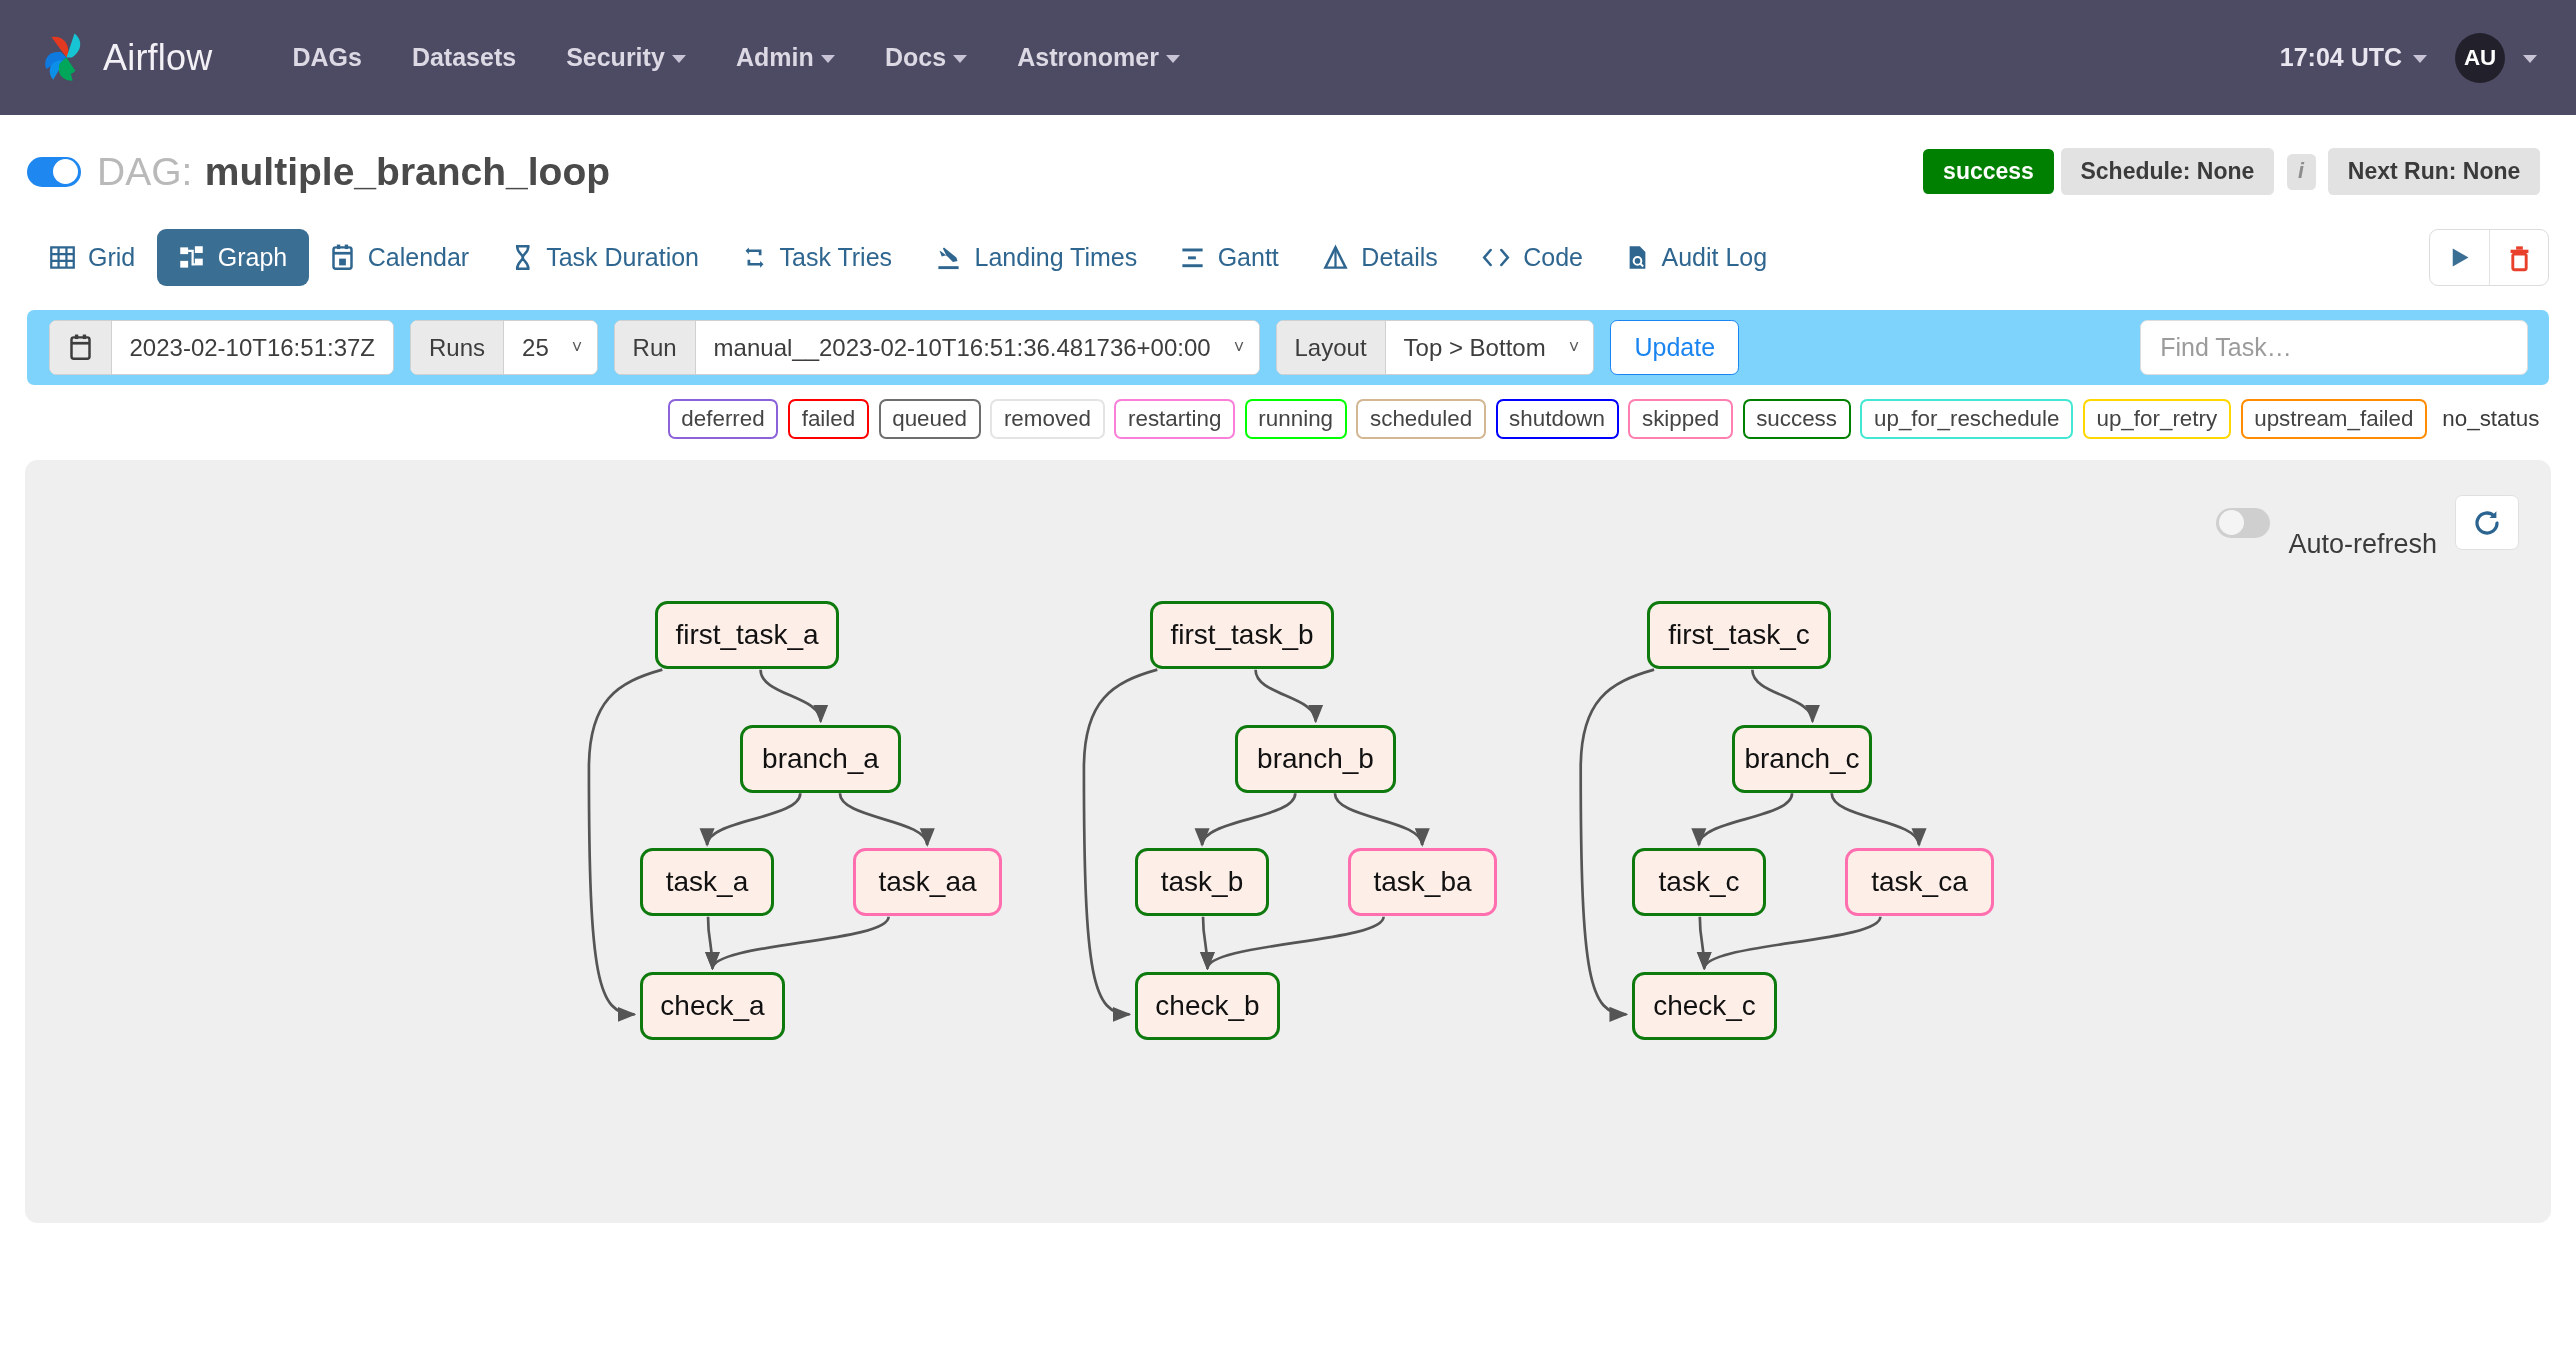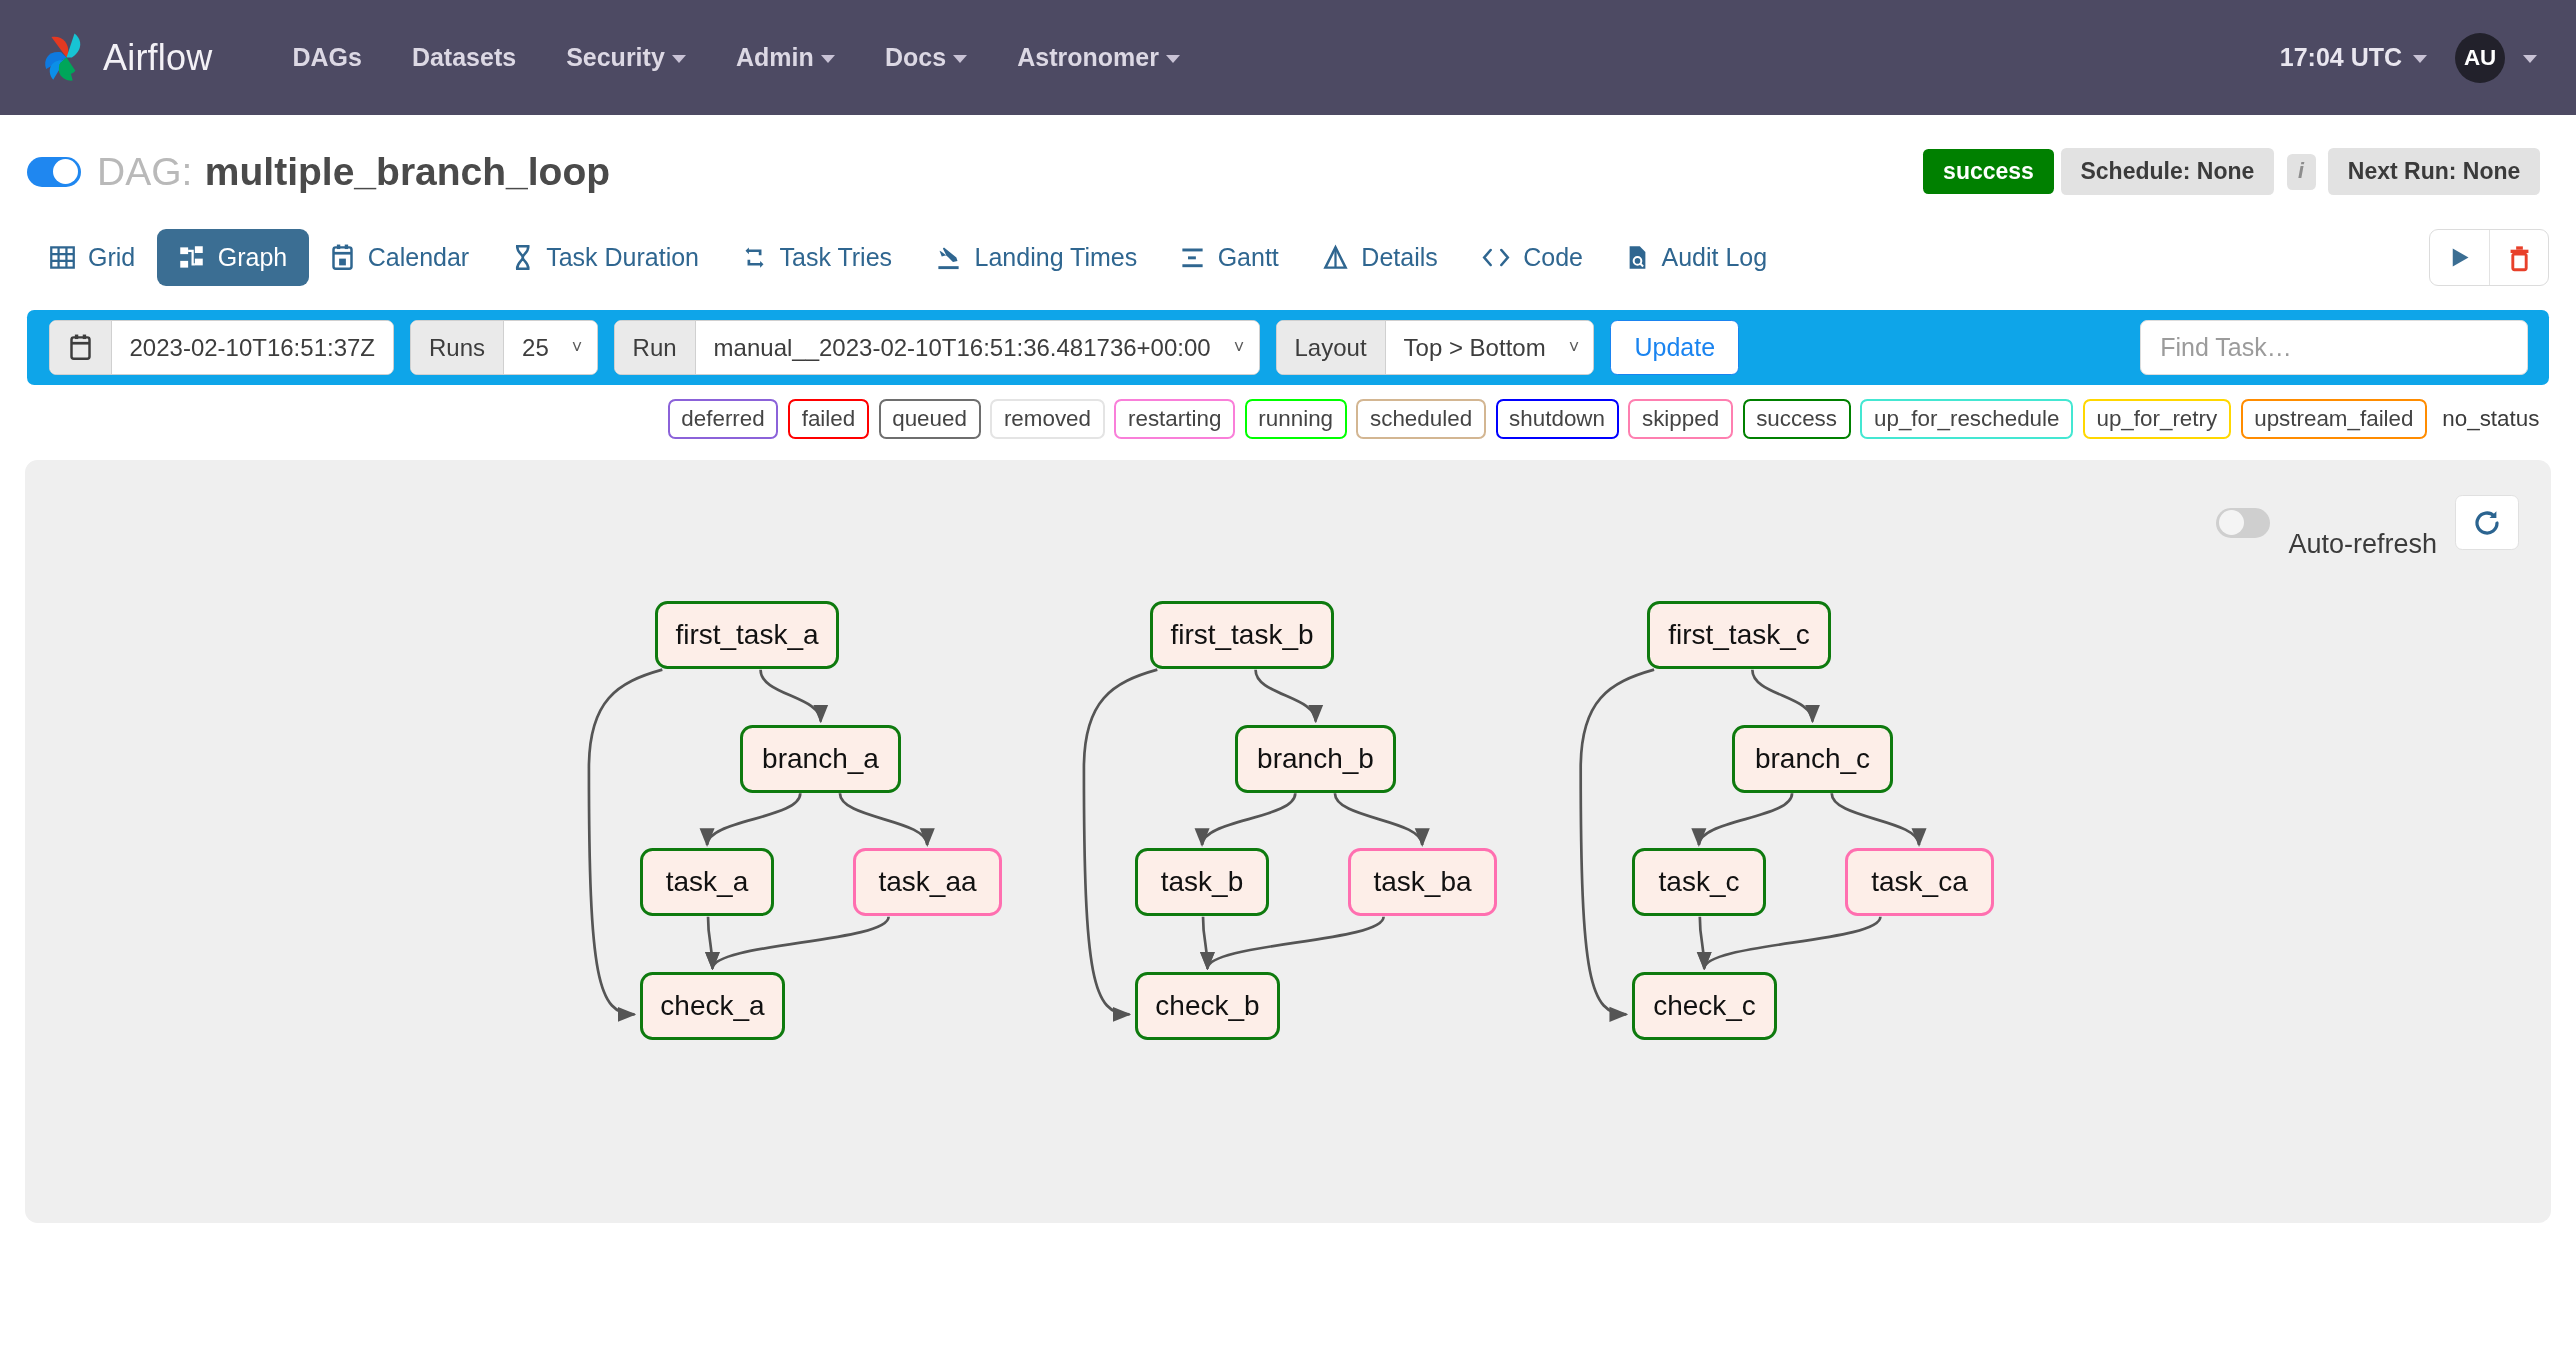--- a/index.html
+++ b/index.html
@@ -81,21 +81,21 @@
     padding: 14.3px 21.5px; border-radius: 9px; cursor: pointer; white-space: nowrap;
   }
   .tab.active { background: #3b6e93; color: #ffffff; }
   .tab svg { display:block; }
   .tab-actions { margin-left: auto; display: flex; border: 0.9px solid #dcdcdc; border-radius: 9px; overflow: hidden; background: #fff;}
   .tab-actions .act { width: 59px; height: 55px; display: flex; align-items: center; justify-content: center; cursor: pointer; }
   .tab-actions .act + .act { border-left: 0.9px solid #e3e3e3; }
 
   
   #toolbar {
-    margin: 16px 27px 0 27px; background: #0ea5e9; border-radius: 7.2px;
+    margin: 16px 27px 0 27px; background: #7dd3fc; border-radius: 7.2px;
     display: flex; align-items: center; padding: 16px 21.5px; gap: 16px; height: 75px;
   }
   .ig { display: flex; align-items: stretch; border: 0.9px solid #d0d0d0; border-radius: 7.2px; overflow: hidden; height: 55px; background:#fff;}
   .ig .addon {
     background: #eaeaea; display: flex; align-items: center; padding: 0 18px;
     font-size: 24px; color: #3d3d3d; border-right: 0.9px solid #d0d0d0; white-space: nowrap;
   }
   .ig .fld {
     background: #ffffff; display: flex; align-items: center; padding: 0 18px;
     font-size: 24px; color: #3d3d3d; white-space: nowrap;
@@ -472,21 +472,21 @@
       </div>
       <div class="node skipped" style="left: 1323px; top: 388px; width: 149px; height: 68px;">
         <span>task_ba</span>
       </div>
       <div class="node" style="left: 1110px; top: 512px; width: 145px; height: 68px;">
         <span>check_b</span>
       </div>
       <div class="node" style="left: 1622px; top: 141px; width: 184px; height: 68px;">
         <span>first_task_c</span>
       </div>
-      <div class="node" style="left: 1707px; top: 265px; width: 161px; height: 68px;">
+      <div class="node" style="left: 1707px; top: 265px; width: 140px; height: 68px;">
         <span>branch_c</span>
       </div>
       <div class="node" style="left: 1607px; top: 388px; width: 134px; height: 68px;">
         <span>task_c</span>
       </div>
       <div class="node skipped" style="left: 1820px; top: 388px; width: 149px; height: 68px;">
         <span>task_ca</span>
       </div>
       <div class="node" style="left: 1607px; top: 512px; width: 145px; height: 68px;">
         <span>check_c</span>

